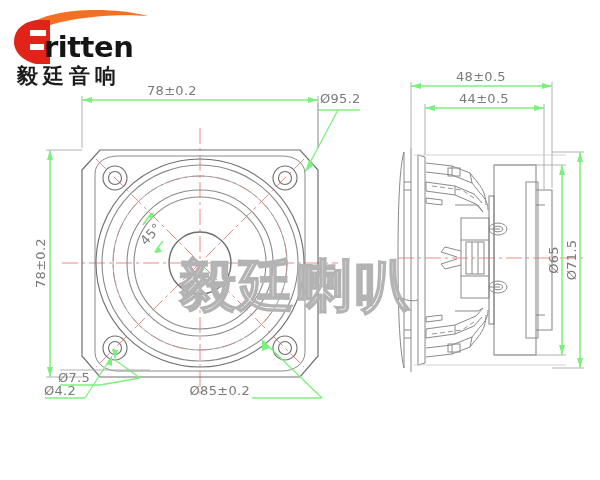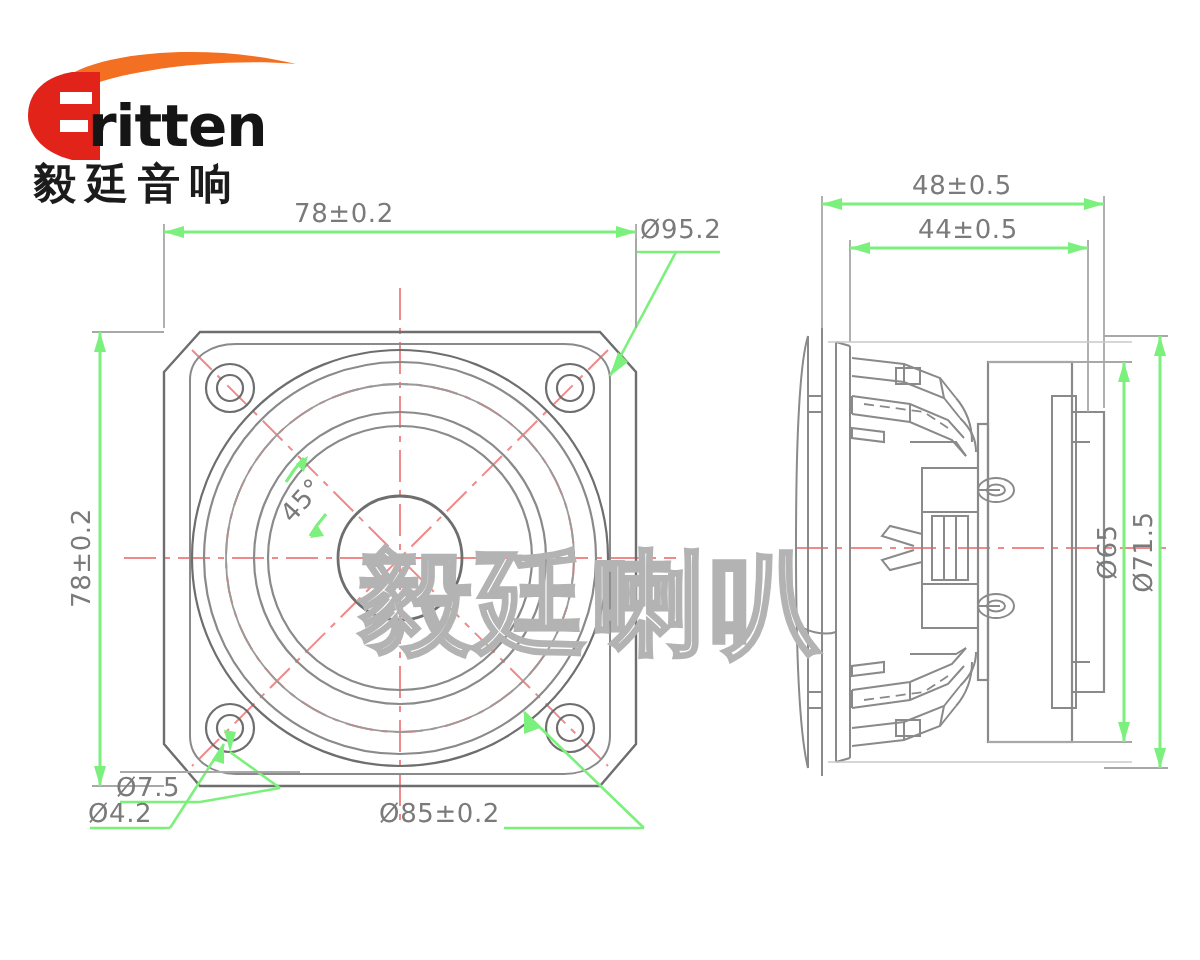--- a/index.html
+++ b/index.html
@@ -1,21 +1,21 @@
 <!DOCTYPE html>
 <html><head>
 <meta charset="utf-8">
 <style>
   html,body{margin:0;padding:0;background:#ffffff;}
   body{
     width:600px;height:480px;
     font-family:"DejaVu Sans","Liberation Sans",sans-serif;
     overflow:hidden;position:relative;
   }
-  #stage{position:absolute;left:0;top:16px;width:600px;height:388px;}
+  #stage{position:absolute;left:0;top:0;width:600px;height:388px;}
   svg{display:block;}
   .dimtext{
     font-family:"DejaVu Sans","Liberation Sans",sans-serif;
     font-size:13px;fill:#7a7a7a;letter-spacing:0.3px;
   }
   .logo-cn{
     font-family:"DejaVu Sans","Liberation Sans",sans-serif;
     font-size:21px;font-weight:bold;fill:#1b1b1b;letter-spacing:5px;
   }
   .logo-en{

